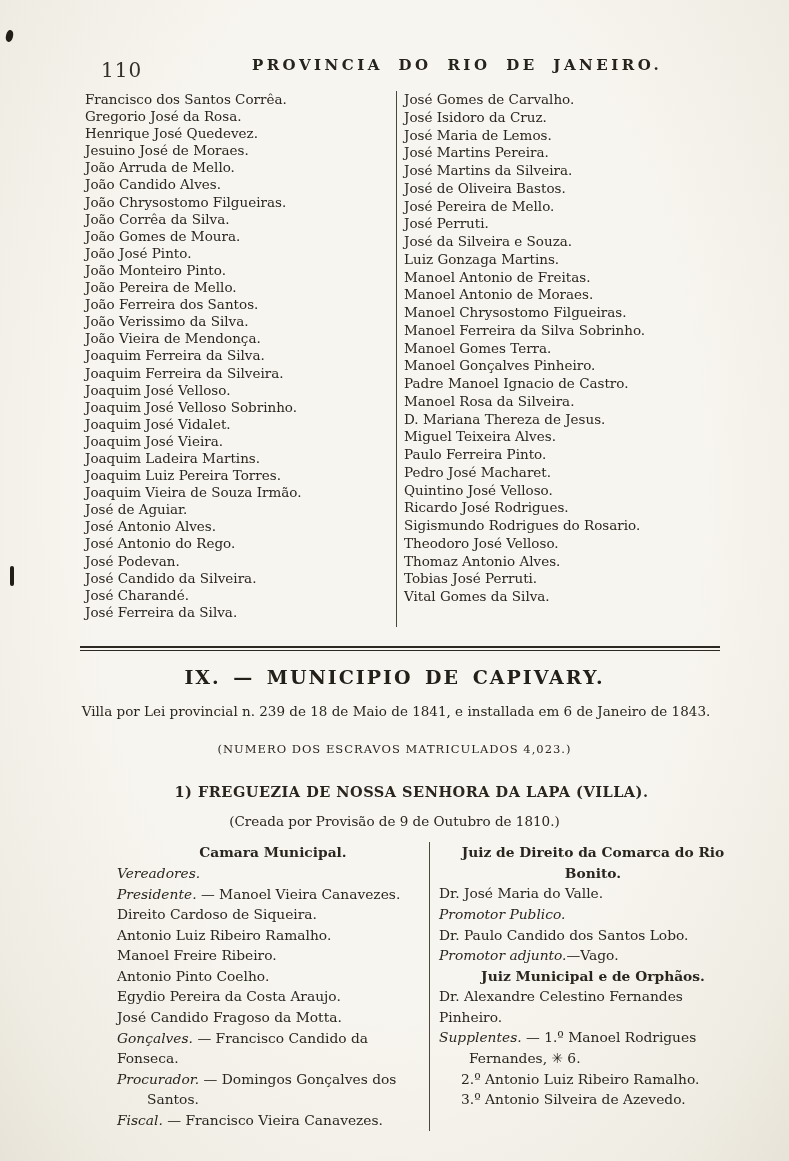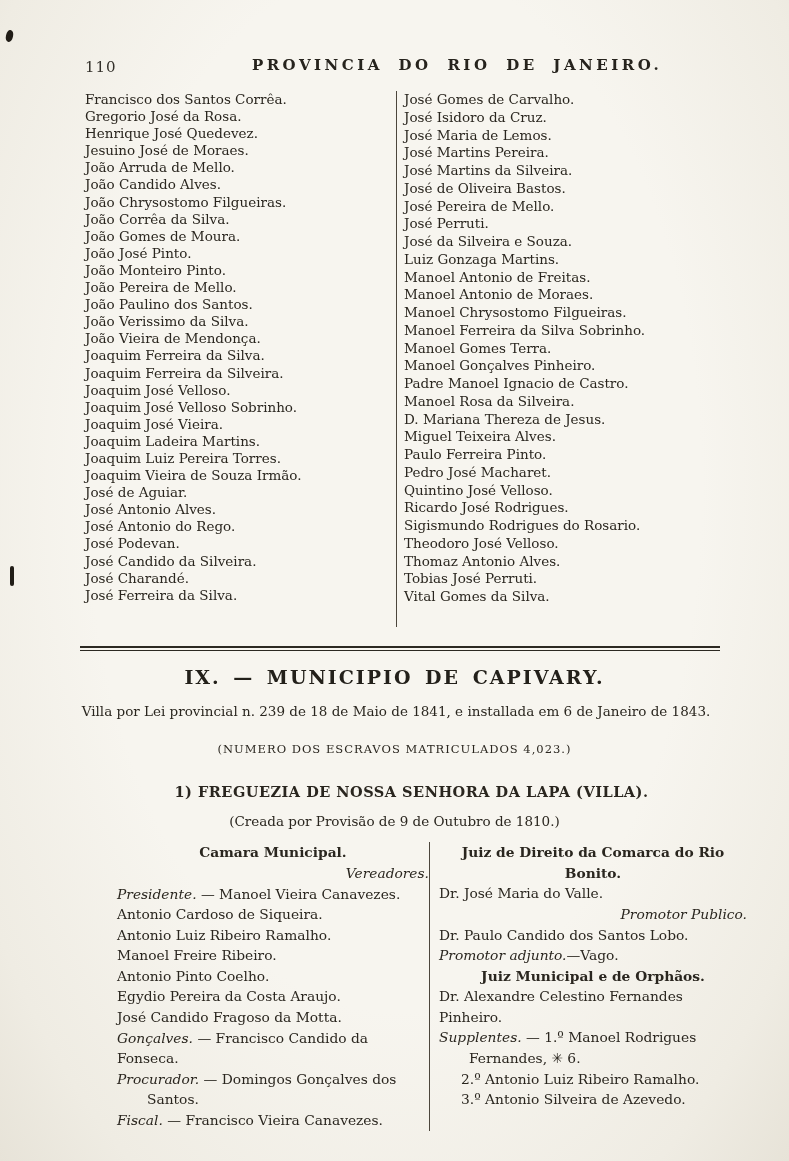--- a/index.html
+++ b/index.html
@@ -16,22 +16,22 @@
     background: radial-gradient(ellipse at 50% 42%, #f7f5ef 55%, #efece3 85%, #e7e3d8 100%);
     overflow: hidden;
   }
   .ink-mark { position: absolute; background: #211d17; border-radius: 45%; }
   .mark-top  { left: 6px;  top: 30px;  width: 7px;  height: 12px; transform: rotate(12deg); }
   .mark-left { left: 10px; top: 566px; width: 4px;  height: 20px; border-radius: 2px; }
 
   
   .header { position: absolute; top: 56px; left: 85px; right: 70px; height: 24px; }
   .page-number {
-    position: absolute; left: 0; top: 2px;
-    font-size: 15px; letter-spacing: 1px; color: #33302a;
+    position: absolute; left: 16px; top: 2px;
+    font-size: 20px; letter-spacing: 1px; color: #33302a;
   }
   .header-title {
     position: absolute; left: 110px; right: 0; top: 0; text-align: center;
     font-weight: bold; font-size: 15px; letter-spacing: 3.5px; word-spacing: 7px;
     color: #26231d;
   }
 
   
   .name-columns {
     position: absolute; top: 91px; left: 85px; width: 634px; height: 540px;
@@ -79,21 +79,21 @@
     display: flex; font-size: 13.8px;
   }
   .bcol-left  { width: 312px; margin-left: 32px; }
   .bcol-right { flex: 1; padding-left: 9px; }
   .bcol-divider { width: 1px; background: #4c463c; min-height: 246px; }
   .bc-head {
     text-align: center; font-weight: bold; font-size: 13.8px;
     line-height: 20.5px; margin: 0 auto;
   }
   .bc-head.narrow { max-width: 290px; }
-  .bc-subhead { text-align: right; font-style: italic; line-height: 21px; }
+  .bc-subhead { text-align: left; font-style: italic; line-height: 21px; }
   .line { line-height: 20.6px; }
   .it { font-style: italic; }
   .hang { padding-left: 30px; text-indent: -30px; }
   .indent { padding-left: 22px; }
 </style>
 </head>
 <body>
 
 <div class="page">
 
@@ -125,34 +125,35 @@
         <div class="name-line">João Corrêa da Silva.</div>
 
         <div class="name-line">João Gomes de Moura.</div>
 
         <div class="name-line">João José Pinto.</div>
 
         <div class="name-line">João Monteiro Pinto.</div>
 
         <div class="name-line">João Pereira de Mello.</div>
 
-        <div class="name-line">João Paulino dos Santos.</div>
+        <div class="name-line">João Ferreira dos Santos.</div>
 
         <div class="name-line">João Verissimo da Silva.</div>
 
         <div class="name-line">João Vieira de Mendonça.</div>
 
         <div class="name-line">Joaquim Ferreira da Silva.</div>
 
         <div class="name-line">Joaquim Ferreira da Silveira.</div>
 
         <div class="name-line">Joaquim José Velloso.</div>
 
         <div class="name-line">Joaquim José Velloso Sobrinho.</div>
 
+        <div class="name-line">Joaquim José Vidalet.</div>
 
         <div class="name-line">Joaquim José Vieira.</div>
 
         <div class="name-line">Joaquim Ladeira Martins.</div>
 
         <div class="name-line">Joaquim Luiz Pereira Torres.</div>
 
         <div class="name-line">Joaquim Vieira de Souza Irmão.</div>
 
         <div class="name-line">José de Aguiar.</div>
@@ -243,21 +244,21 @@
   <p class="freguezia-sub">(Creada por Provisão de 9 de Outubro de 1810.)</p>
 
   <section class="bottom-columns">
 
     <div class="bcol-left">
       <h3 class="bc-head">Camara Municipal.</h3>
       <div class="bc-subhead">Vereadores.</div>
       <div class="line"><span class="it">Presidente.</span><span> — Manoel Vieira Canavezes.</span></div>
       <div>
 
-          <div class="line">Antonio Cardoso de Siqueira.</div>
+          <div class="line">Direito Cardoso de Siqueira.</div>
 
           <div class="line">Antonio Luiz Ribeiro Ramalho.</div>
 
           <div class="line">Manoel Freire Ribeiro.</div>
 
           <div class="line">Antonio Pinto Coelho.</div>
 
           <div class="line">Egydio Pereira da Costa Araujo.</div>
 
           <div class="line">José Candido Fragoso da Motta.</div>

